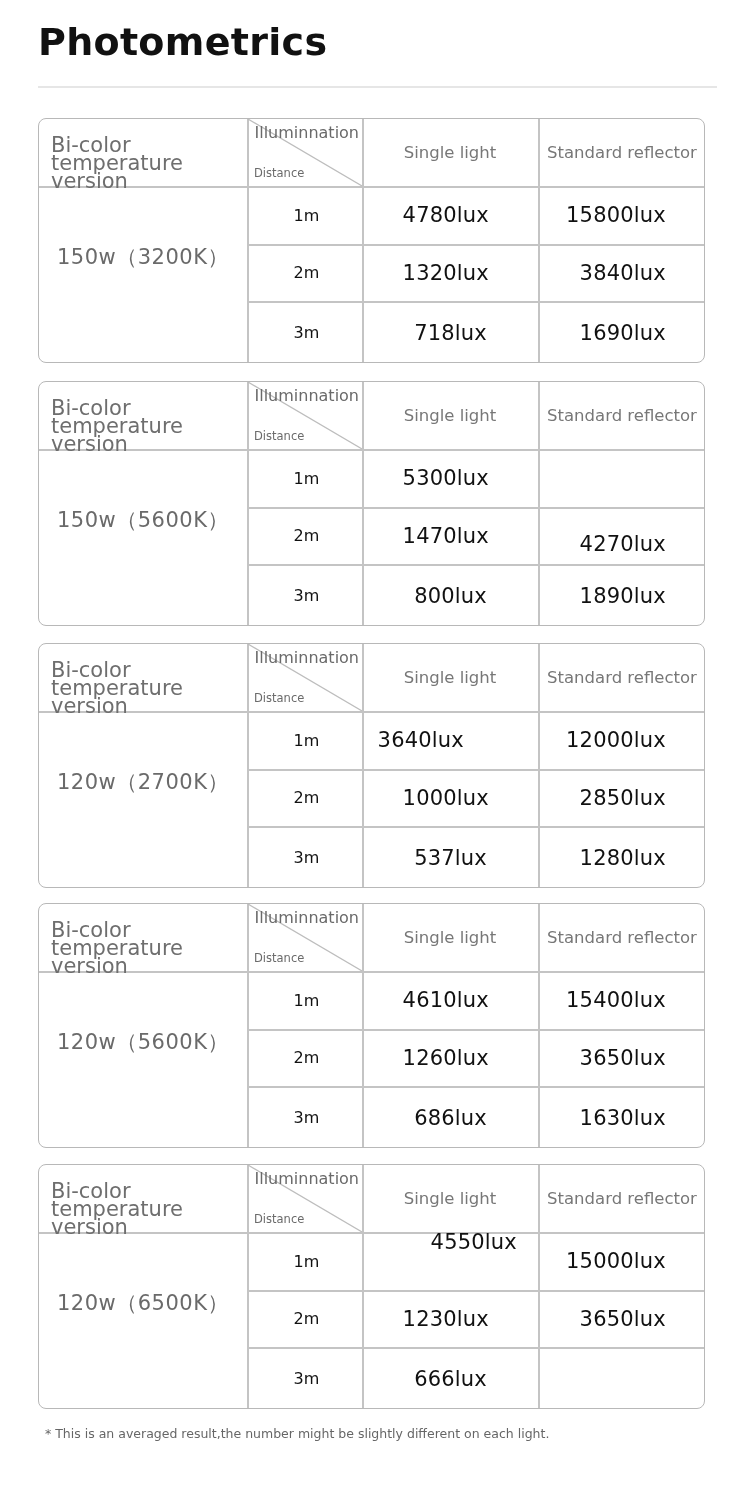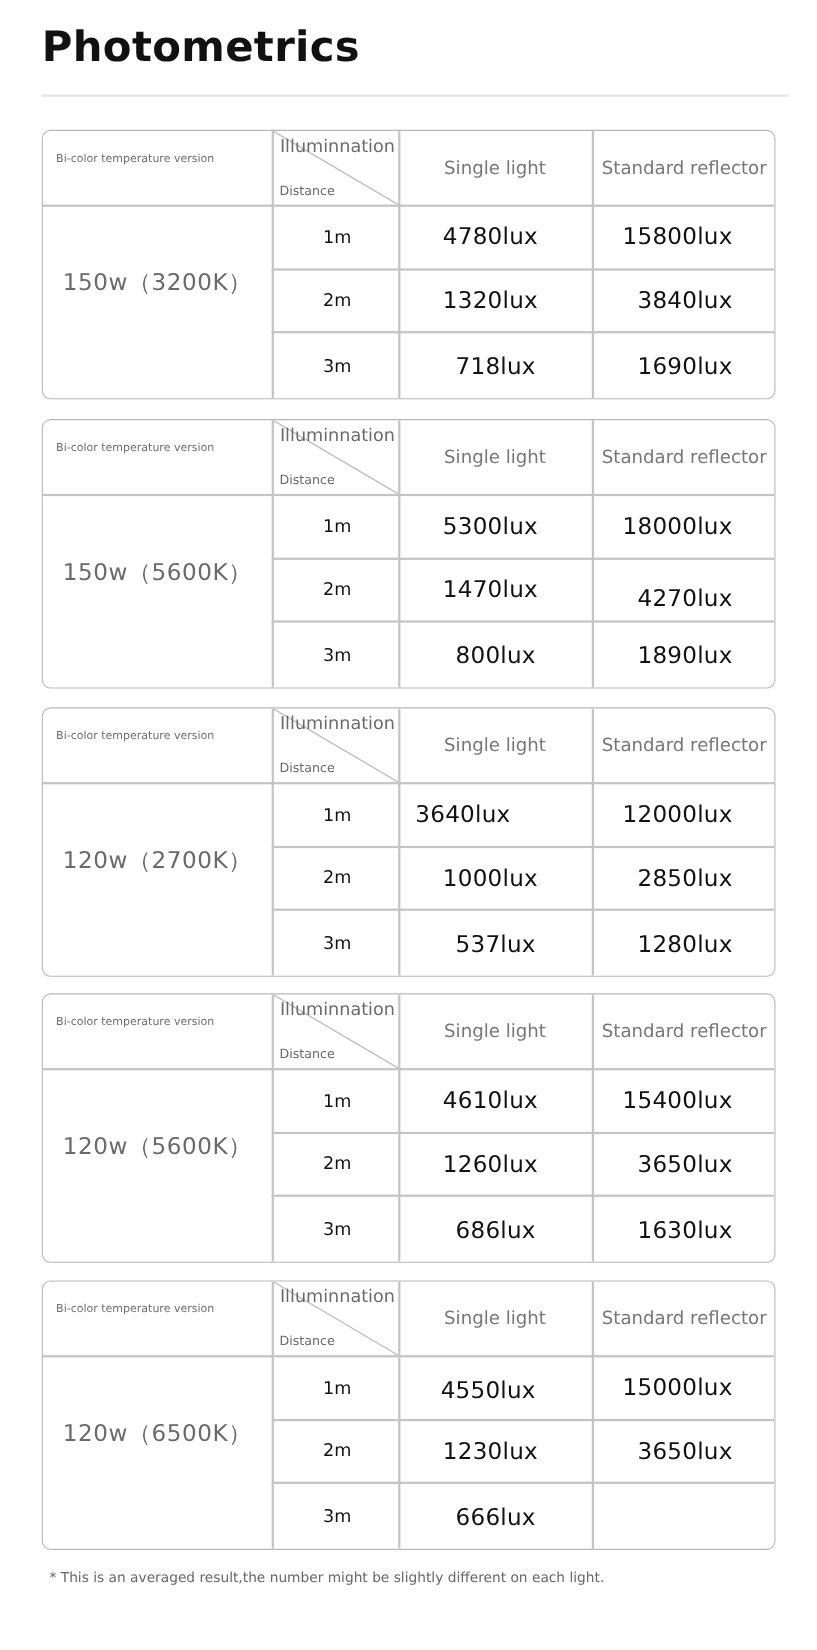--- a/index.html
+++ b/index.html
@@ -51,21 +51,21 @@
       display: flex;
       align-items: center;
       justify-content: center;
       text-align: center;
     }
 
     .version-head {
       position: absolute;
       left: 12px; top: 17px;
       width: 196px;
-      font-size: 10px;
+      font-size: 21px;
       line-height: 18px;
       color: #6e6e6e;
       text-align: left;
     }
 
     .diag-illum {
       position: absolute;
       right: 3px; top: 4px;
       font-size: 16px;
       color: #6a6a6a;
@@ -156,21 +156,20 @@
         <line x1="0" y1="0" x2="114" y2="67" stroke="#bdbdbd" stroke-width="1.2"></line>
       </svg>
       <span class="diag-illum">Illuminnation</span>
       <span class="diag-dist">Distance</span>
     </div>
         <div class="cell col-head" style="left:323px;top:0;width:176px;height:67px">Single light</div>
         <div class="cell col-head" style="left:499px;top:0;width:168px;height:67px">Standard reflector</div>
         <div class="cell model-label" style="left:0;top:67px;width:208px;height:172px;padding-bottom:30px">150w（5600K）</div>
         <div class="cell dist-val" style="left:208px;top:67px;width:115px;height:58px;padding-left:4px">1m</div>
         <div class="cell lux-val" style="left:323px;top:67px;width:176px;height:58px;justify-content:flex-end;padding-right:49px">5300lux</div>
-        <div class="cell lux-val" style="left:499px;top:67px;width:168px;height:58px;justify-content:flex-end;padding-right:40px">18000lux</div>
         <div class="cell dist-val" style="left:208px;top:125px;width:115px;height:57px;padding-left:4px">2m</div>
         <div class="cell lux-val" style="left:323px;top:125px;width:176px;height:57px;justify-content:flex-end;padding-right:49px">1470lux</div>
         <div class="cell lux-val" style="left:499px;top:125px;width:168px;height:74px;justify-content:flex-end;padding-right:40px">4270lux</div>
         <div class="cell dist-val" style="left:208px;top:182px;width:115px;height:63px;padding-left:4px">3m</div>
         <div class="cell lux-val" style="left:323px;top:182px;width:176px;height:63px;justify-content:flex-end;padding-right:51px">800lux</div>
         <div class="cell lux-val" style="left:499px;top:182px;width:168px;height:63px;justify-content:flex-end;padding-right:40px">1890lux</div>
       </div>
       <div class="spec-table" style="top: 643px;">
         <div class="vline" style="left:208px"></div>
         <div class="vline" style="left:323px"></div>
@@ -239,21 +238,21 @@
       <svg class="diag-svg" width="114" height="67">
         <line x1="0" y1="0" x2="114" y2="67" stroke="#bdbdbd" stroke-width="1.2"></line>
       </svg>
       <span class="diag-illum">Illuminnation</span>
       <span class="diag-dist">Distance</span>
     </div>
         <div class="cell col-head" style="left:323px;top:0;width:176px;height:67px">Single light</div>
         <div class="cell col-head" style="left:499px;top:0;width:168px;height:67px">Standard reflector</div>
         <div class="cell model-label" style="left:0;top:67px;width:208px;height:172px;padding-bottom:30px">120w（6500K）</div>
         <div class="cell dist-val" style="left:208px;top:67px;width:115px;height:58px;padding-left:4px">1m</div>
-        <div class="cell lux-val" style="left:323px;top:77px;width:176px;height:44px;justify-content:flex-end;padding-right:51px">4550lux</div>
+        <div class="cell lux-val" style="left:323px;top:55px;width:176px;height:44px;justify-content:flex-end;padding-right:21px">4550lux</div>
         <div class="cell lux-val" style="left:499px;top:67px;width:168px;height:58px;justify-content:flex-end;padding-right:40px">15000lux</div>
         <div class="cell dist-val" style="left:208px;top:125px;width:115px;height:57px;padding-left:4px">2m</div>
         <div class="cell lux-val" style="left:323px;top:125px;width:176px;height:57px;justify-content:flex-end;padding-right:49px">1230lux</div>
         <div class="cell lux-val" style="left:499px;top:125px;width:168px;height:57px;justify-content:flex-end;padding-right:40px">3650lux</div>
         <div class="cell dist-val" style="left:208px;top:182px;width:115px;height:63px;padding-left:4px">3m</div>
         <div class="cell lux-val" style="left:323px;top:182px;width:176px;height:63px;justify-content:flex-end;padding-right:51px">666lux</div>
       </div>
     </div>
 
   <div class="footnote">* This is an averaged result,the number might be slightly different on each light.</div>

